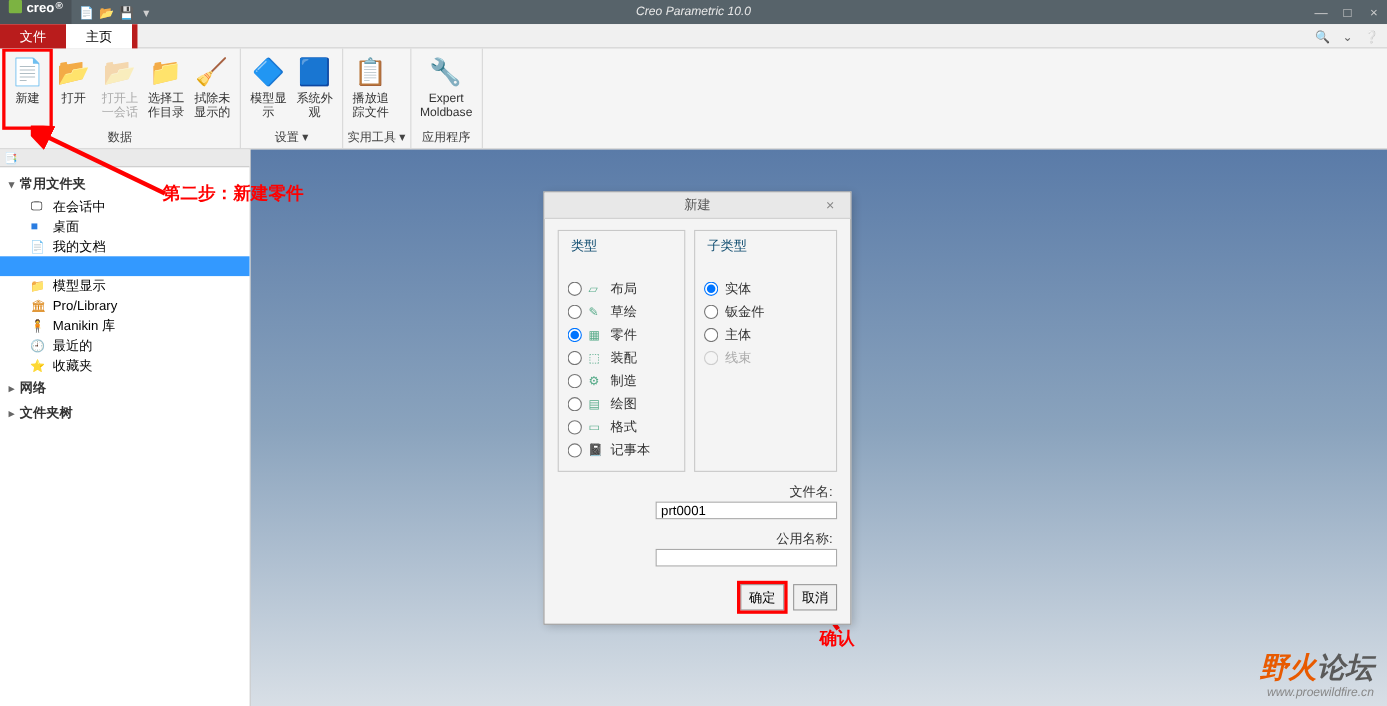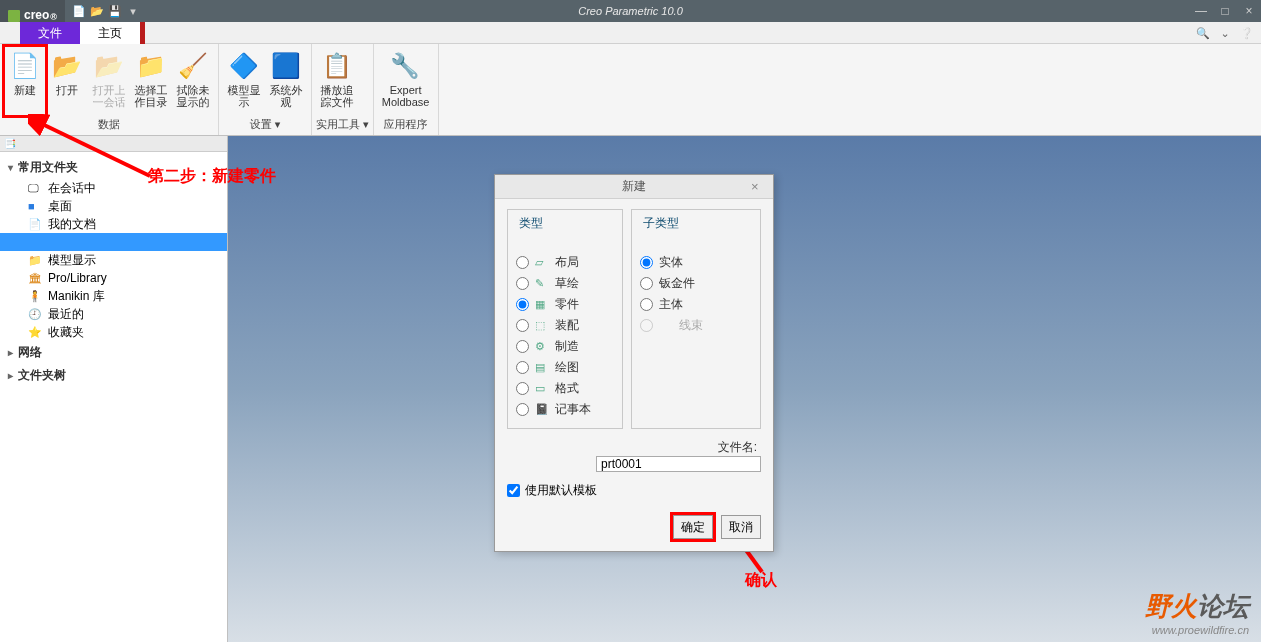--- a/index.html
+++ b/index.html
@@ -1,31 +1,31 @@
 <!DOCTYPE html>
 <html><head>
 <meta charset="utf-8">
 <style>
 * { box-sizing: border-box; margin: 0; padding: 0; font-family: "Microsoft YaHei", Arial, sans-serif; }
 body { width: 1261px; height: 642px; overflow: hidden; position: relative; background: #fff; }
 
 
 .titlebar { height: 22px; background: #57636a; display: flex; align-items: center; color: #e8e8e8; font-size: 11px; position: relative; }
-.titlebar .logo { background: #4a5258; padding: 0 8px; height: 22px; display: flex; align-items: flex-end; font-weight: bold; font-size: 12px; color: #fff; }
+.titlebar .logo { background: #4a5258; padding: 0 8px; height: 22px; display: flex; align-items: flex-start; font-weight: bold; font-size: 12px; color: #fff; }
 .titlebar .logo-icon { width: 12px; height: 12px; background: #7cb342; margin-right: 4px; border-radius: 1px; }
 .titlebar .qat { display: flex; gap: 2px; margin-left: 6px; }
 .titlebar .qat-icon { width: 16px; height: 16px; display: flex; align-items: center; justify-content: center; color: #d0d0d0; font-size: 11px; }
 .titlebar .title-text { position: absolute; left: 50%; transform: translateX(-50%); color: #e8e8e8; font-size: 11px; font-style: italic; }
 .titlebar .win-controls { position: absolute; right: 4px; display: flex; gap: 8px; }
 .titlebar .win-controls span { width: 16px; text-align: center; cursor: pointer; color: #d0d0d0; font-size: 12px; }
 
 
 .tabs-row { height: 22px; background: #f0f0f0; border-bottom: 1px solid #d0d0d0; display: flex; position: relative; }
 .tab { padding: 0 18px; height: 22px; display: flex; align-items: center; font-size: 12px; cursor: pointer; background: #fff; border-right: 5px solid #b91c1c; }
-.tab.file { background: #6d28d9; color: #fff; border: none; margin-left: 20px; }
+.tab.file { background: #b91c1c; color: #fff; border: none; }
 .tab.active { background: #fff; }
 .tabs-row .right-icons { position: absolute; right: 6px; display: flex; gap: 6px; align-items: center; height: 22px; }
 .tabs-row .right-icons span { width: 16px; height: 16px; color: #666; font-size: 11px; cursor: pointer; display:flex;align-items:center;justify-content:center;}
 
 
 .ribbon { height: 92px; background: #f5f5f5; border-bottom: 1px solid #c0c0c0; display: flex; }
 .ribbon-group { border-right: 1px solid #d8d8d8; padding: 2px 4px; display: flex; flex-direction: column; }
 .ribbon-group .buttons { display: flex; flex: 1; }
 .ribbon-group .label { text-align: center; font-size: 11px; color: #444; padding: 1px 0; }
 .ribbon-btn { width: 42px; display: flex; flex-direction: column; align-items: center; padding: 4px 2px; cursor: pointer; }
@@ -58,21 +58,21 @@
 .dialog-close { position: absolute; right: 6px; top: 4px; width:16px; height:16px; color:#888; cursor:pointer; font-size:13px;}
 .dialog-body { padding: 10px 12px 8px 12px; }
 .fieldsets { display: flex; gap: 8px; }
 .fset { border: 1px solid #c8c8c8; padding: 6px 8px 8px 8px; font-size: 12px; }
 .fset.type { width: 116px; }
 .fset.subtype { flex:1; }
 .fset-title { font-size: 12px; color: #0c4a6e; margin-bottom: 20px; margin-top:-12px; background:#f4f4f4; display:inline-block; padding:0 3px;}
 .radio-row { display: flex; align-items: center; padding: 2px 0; font-size: 12px; color:#333;}
 .radio-row input { margin-right: 6px; }
 .radio-row .tico { width: 16px; margin-right: 4px; font-size:11px; color:#5a8; }
-.radio-row.disabled { color:#aaa;gap:20px; }
+.radio-row.disabled { color:#aaa; }
 .name-row { display: flex; align-items: flex-end; margin-top: 10px; font-size:12px;flex-direction:column;}
 .name-row label { width: 56px; text-align: right; padding-right: 4px; color:#333;}
 .name-row input { flex: 1; border: 1px solid #aaa; height: 20px; padding: 0 4px; font-size:12px;}
 .check-row { margin-top: 10px; font-size: 12px; display:flex; align-items:center;}
 .check-row input { margin-right: 5px; }
 .dialog-buttons { display: flex; justify-content: flex-end; gap: 8px; padding: 8px 12px 12px 12px; }
 .dlg-btn { width: 40px; height: 24px; border: 1px solid #999; background: #f0f0f0; font-size: 12px; cursor: pointer; }
 .dlg-btn.ok-highlight { outline: 3px solid red; outline-offset: 0px; }
 
 
@@ -325,23 +325,23 @@
               <input type="radio" name="dsub" disabled="" style="">
               <span>线束</span>
             </div>
           </div>
       </fieldset>
     </div>
     <div class="name-row">
       <label>文件名:</label>
       <input type="text" value="prt0001" style="">
     </div>
-    <div class="check-row">
-      <input type="checkbox" checked="" style="">
-      <span>使用默认模板</span>
+    <div class="name-row">
+      <label>公用名称:</label>
+      <input type="text" value="" style="">
     </div>
   </div>
   <div class="dialog-buttons">
     <button class="dlg-btn ok-highlight">确定</button>
     <button class="dlg-btn">取消</button>
   </div>
 </div>
 
 <div class="watermark">
   <div class="wm1"><span class="flame">野火</span><span>论坛</span></div>

